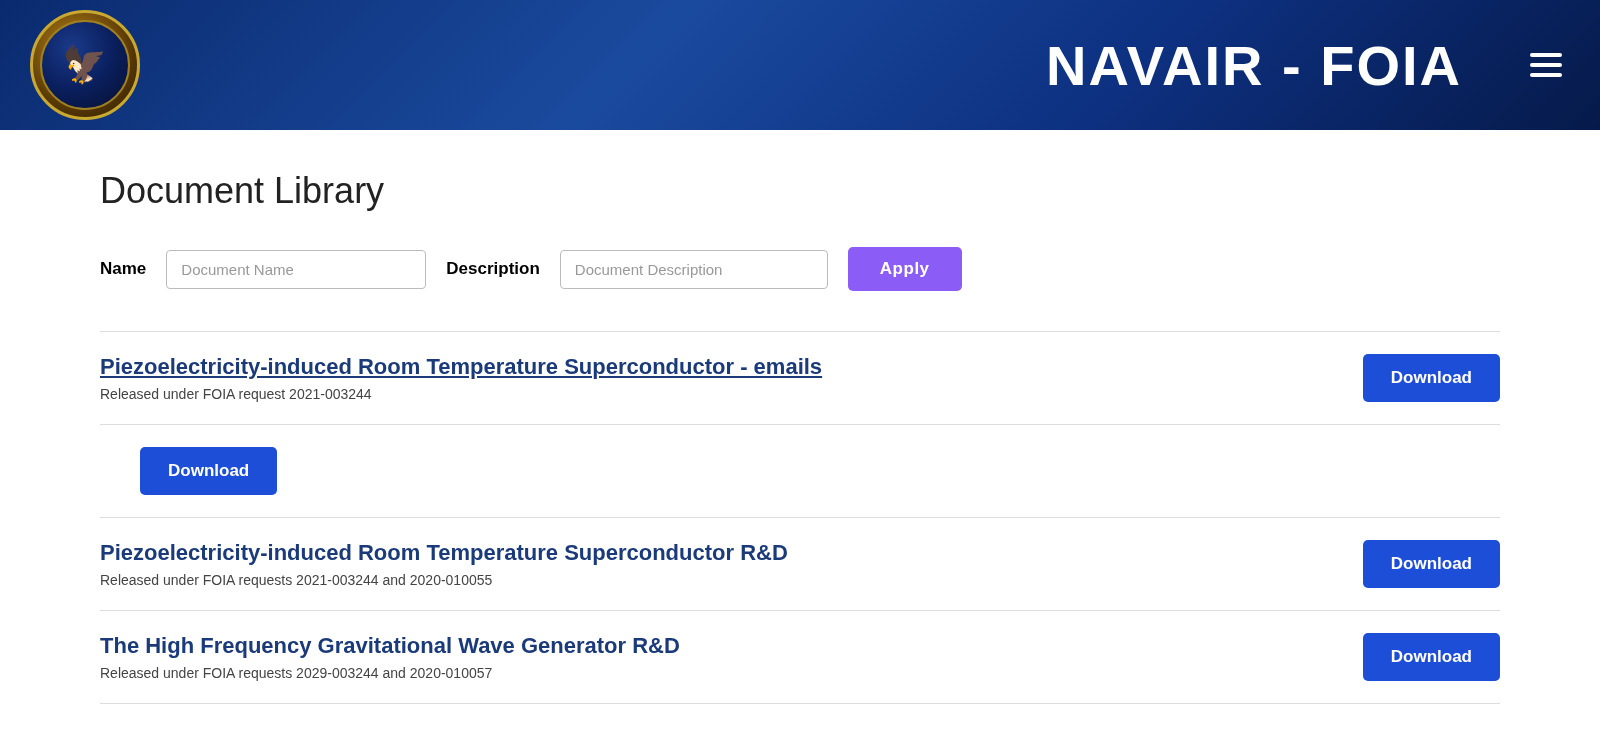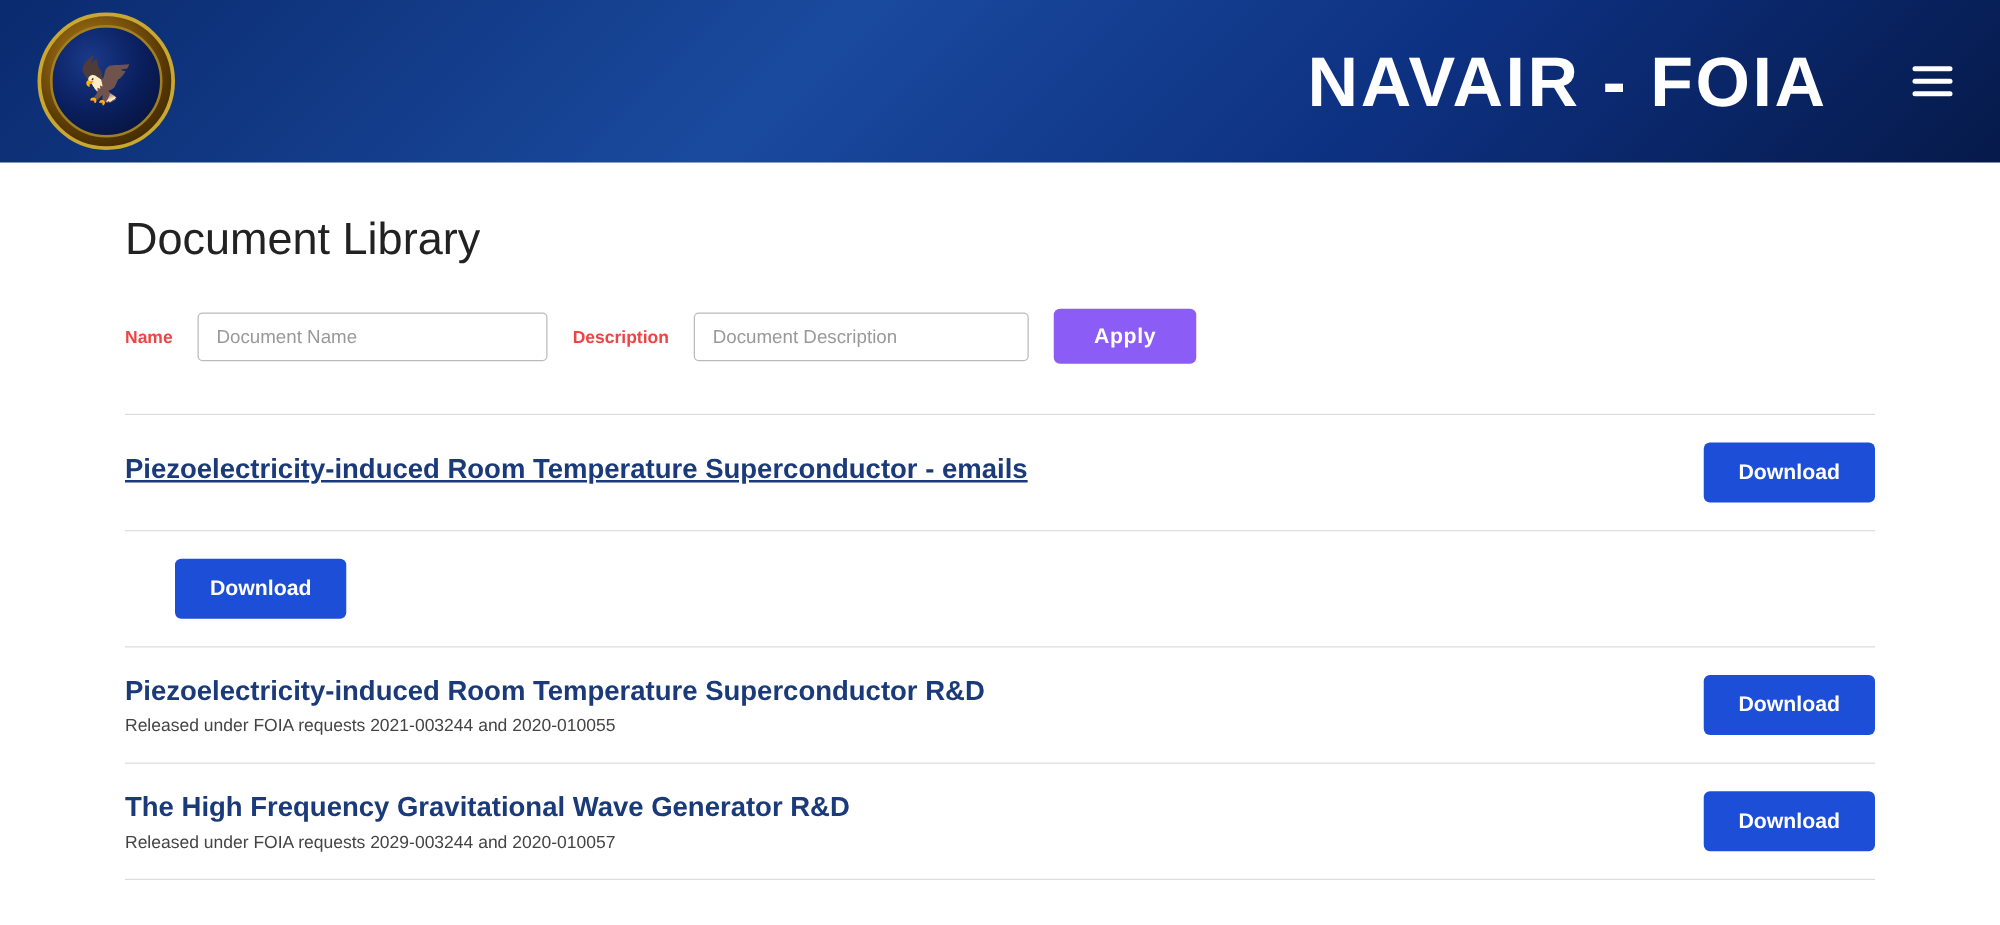--- a/index.html
+++ b/index.html
@@ -104,37 +104,37 @@
 
     
     .filter-row {
       display: flex;
       align-items: center;
       gap: 20px;
       margin-bottom: 40px;
     }
 
     .filter-label {
-      font-size: 14px;
+      font-size: 17px;
       font-weight: 700;
-      color: #ef4444;
+      color: #000000;
     }
 
     .filter-input {
       border: 1.5px solid #bbb;
       border-radius: 4px;
       padding: 10px 14px;
       font-size: 15px;
       color: #666;
       background: white;
       outline: none;
     }
 
     .filter-input-name {
-      width: 280px;
+      width: 260px;
     }
 
     .filter-input-desc {
       width: 268px;
     }
 
     .filter-input::placeholder {
       color: #999;
     }
 
@@ -237,20 +237,21 @@
     <label class="filter-label">Description</label>
     <input class="filter-input filter-input-desc" type="text" placeholder="Document Description" style="">
 
     <button class="apply-button">Apply</button>
   </div>
 
   <div class="document-list" id="document-list">
   <div class="document-item">
         <div class="document-info">
           <span class="document-title">Piezoelectricity-induced Room Temperature Superconductor - emails</span>
+          <div class="document-description">Released under FOIA request 2021-003244</div>
         </div>
         <button class="download-button">Download</button>
       </div>
       <div class="document-item">
         <button class="download-button">Download</button>
       </div>
       <div class="document-item">
         <div class="document-info">
           <span class="document-title no-underline">Piezoelectricity-induced Room Temperature Superconductor R&amp;D</span>
           <div class="document-description">Released under FOIA requests 2021-003244 and 2020-010055</div>

